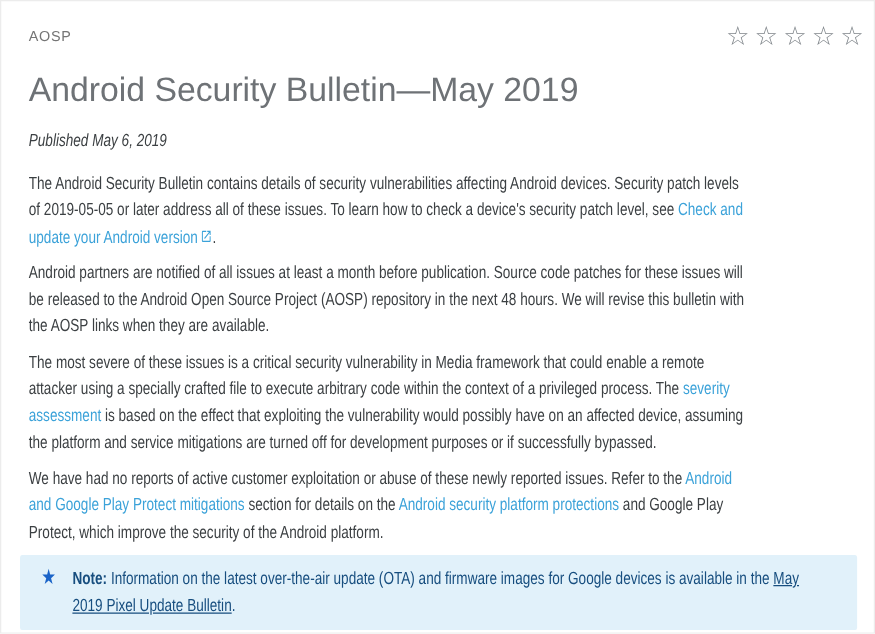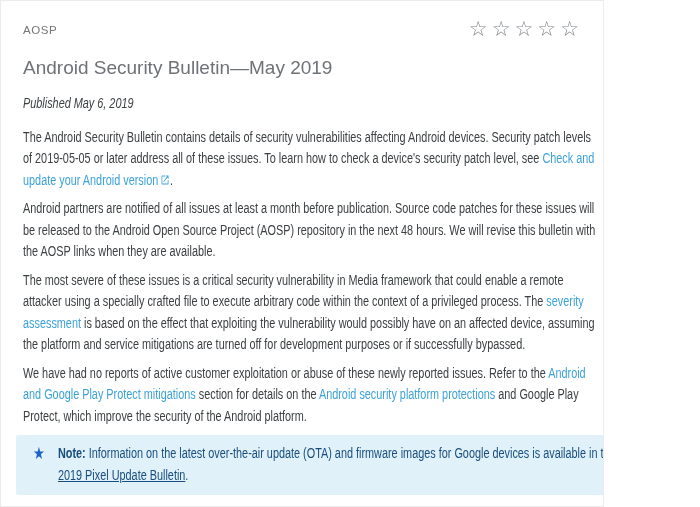--- a/index.html
+++ b/index.html
@@ -15,44 +15,44 @@
   }
   *{box-sizing:border-box;}
   html,body{margin:0;padding:0;}
   body{
     width:700px;height:507px;
     background:#ffffff;
     font-family:"Liberation Sans",sans-serif;
     overflow:hidden;
   }
   .page{
-    width:604px;height:507px;
+    width:700px;height:507px;
     border:1px solid var(--page-border);
-    padding:20px 20px 0 22px;
+    padding:20px 4px 0 22px;
     position:relative;
     overflow:hidden;
   }
   .kicker-row{
     display:flex;justify-content:space-between;align-items:flex-start;
   }
   .kicker{
     font-size:11.5px;color:var(--kicker-text);letter-spacing:.6px;
     padding-top:3px;
   }
   .stars{
     font-family:"DejaVu Sans",sans-serif;
     font-size:21px;line-height:1;
     color:var(--star-outline);
     letter-spacing:4px;
     cursor:pointer;
     margin-top:-2px;
   }
   h1.title{
     margin:17px 0 0 0;
-    font-size:19px;font-weight:400;
+    font-size:27px;font-weight:400;
     color:var(--title-text);
   }
   
   .prose{
     width:850px;
     transform:scaleX(0.776);
     transform-origin:0 0;
     font-size:14px;line-height:21.5px;
     color:var(--body-text);
   }

